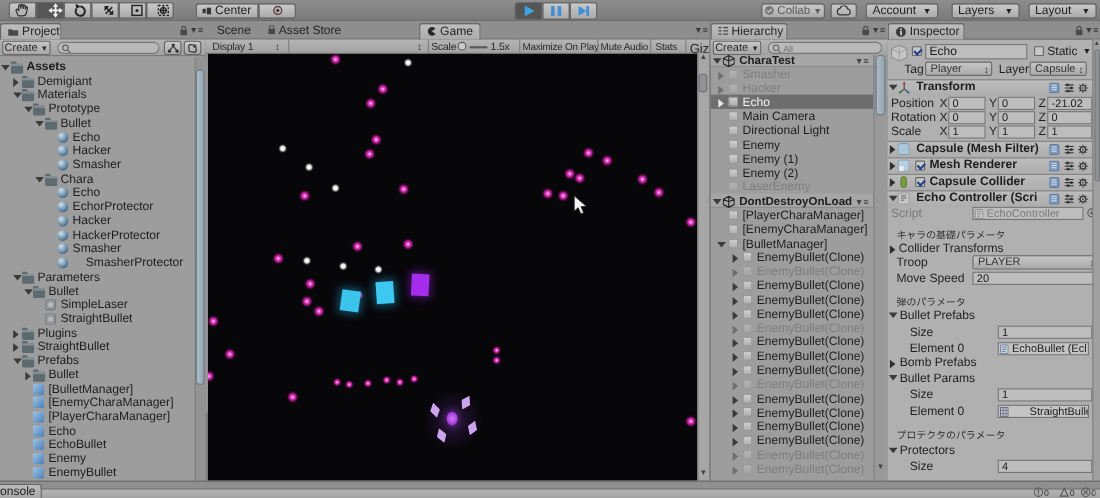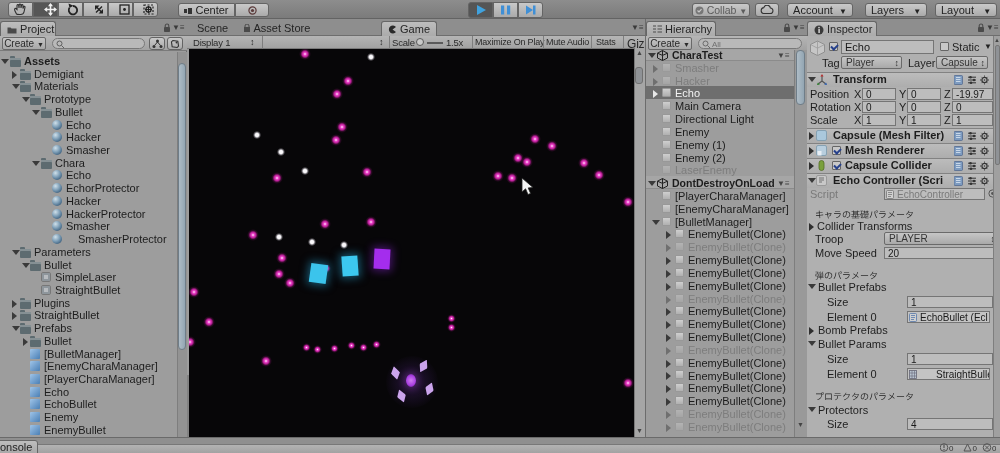--- a/index.html
+++ b/index.html
@@ -468,21 +468,21 @@
         <circle cx="30.5" cy="5" r="2.6" fill="none" stroke="#333" stroke-width="1.2"></circle>
         <circle cx="30.5" cy="5" r="0.8" fill="#333"></circle>
         <path d="M30.5 1.6 V0.6 M30.5 8.4 V9.4 M27.1 5 H26.1 M34.9 5 H33.9 M28.1 2.6 L27.4 1.9 M32.9 7.4 L33.6 8.1 M28.1 7.4 L27.4 8.1 M32.9 2.6 L33.6 1.9" stroke="#333" stroke-width="1"></path>
       </svg>
 <div class="ilbl" style="left:3px;top:52px;">Position</div>
 <div class="ilbl" style="left:47px;top:52px;">X</div>
 <div class="fld" style="left:55px;top:52px;width:34px;">0</div>
 <div class="ilbl" style="left:92px;top:52px;">Y</div>
 <div class="fld" style="left:100px;top:52px;width:34px;">0</div>
 <div class="ilbl" style="left:137px;top:52px;">Z</div>
-<div class="fld" style="left:145px;top:52px;width:41px;">-19.97</div>
+<div class="fld" style="left:145px;top:52px;width:41px;">-21.02</div>
 <div class="ilbl" style="left:3px;top:65px;">Rotation</div>
 <div class="ilbl" style="left:47px;top:65px;">X</div>
 <div class="fld" style="left:55px;top:65px;width:34px;">0</div>
 <div class="ilbl" style="left:92px;top:65px;">Y</div>
 <div class="fld" style="left:100px;top:65px;width:34px;">0</div>
 <div class="ilbl" style="left:137px;top:65px;">Z</div>
 <div class="fld" style="left:145px;top:65px;width:41px;">0</div>
 <div class="ilbl" style="left:3px;top:78px;">Scale</div>
 <div class="ilbl" style="left:47px;top:78px;">X</div>
 <div class="fld" style="left:55px;top:78px;width:34px;">1</div>

